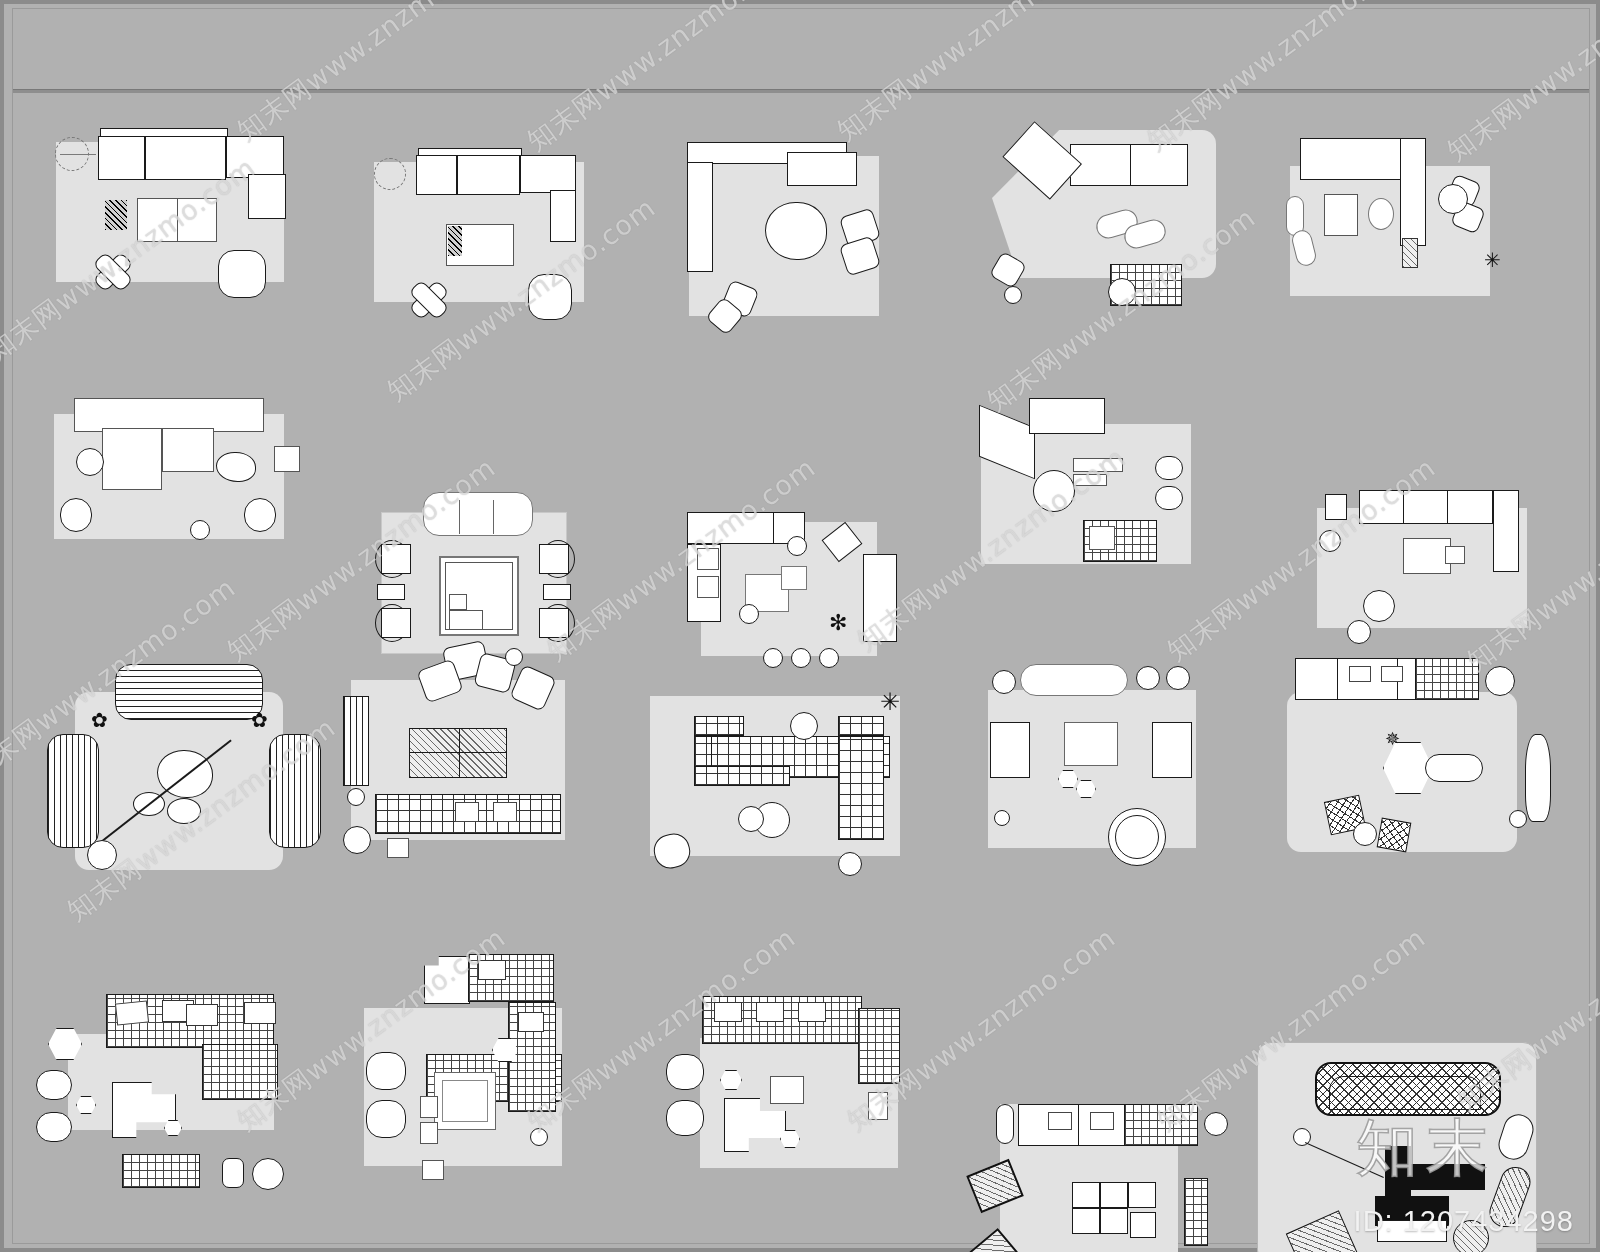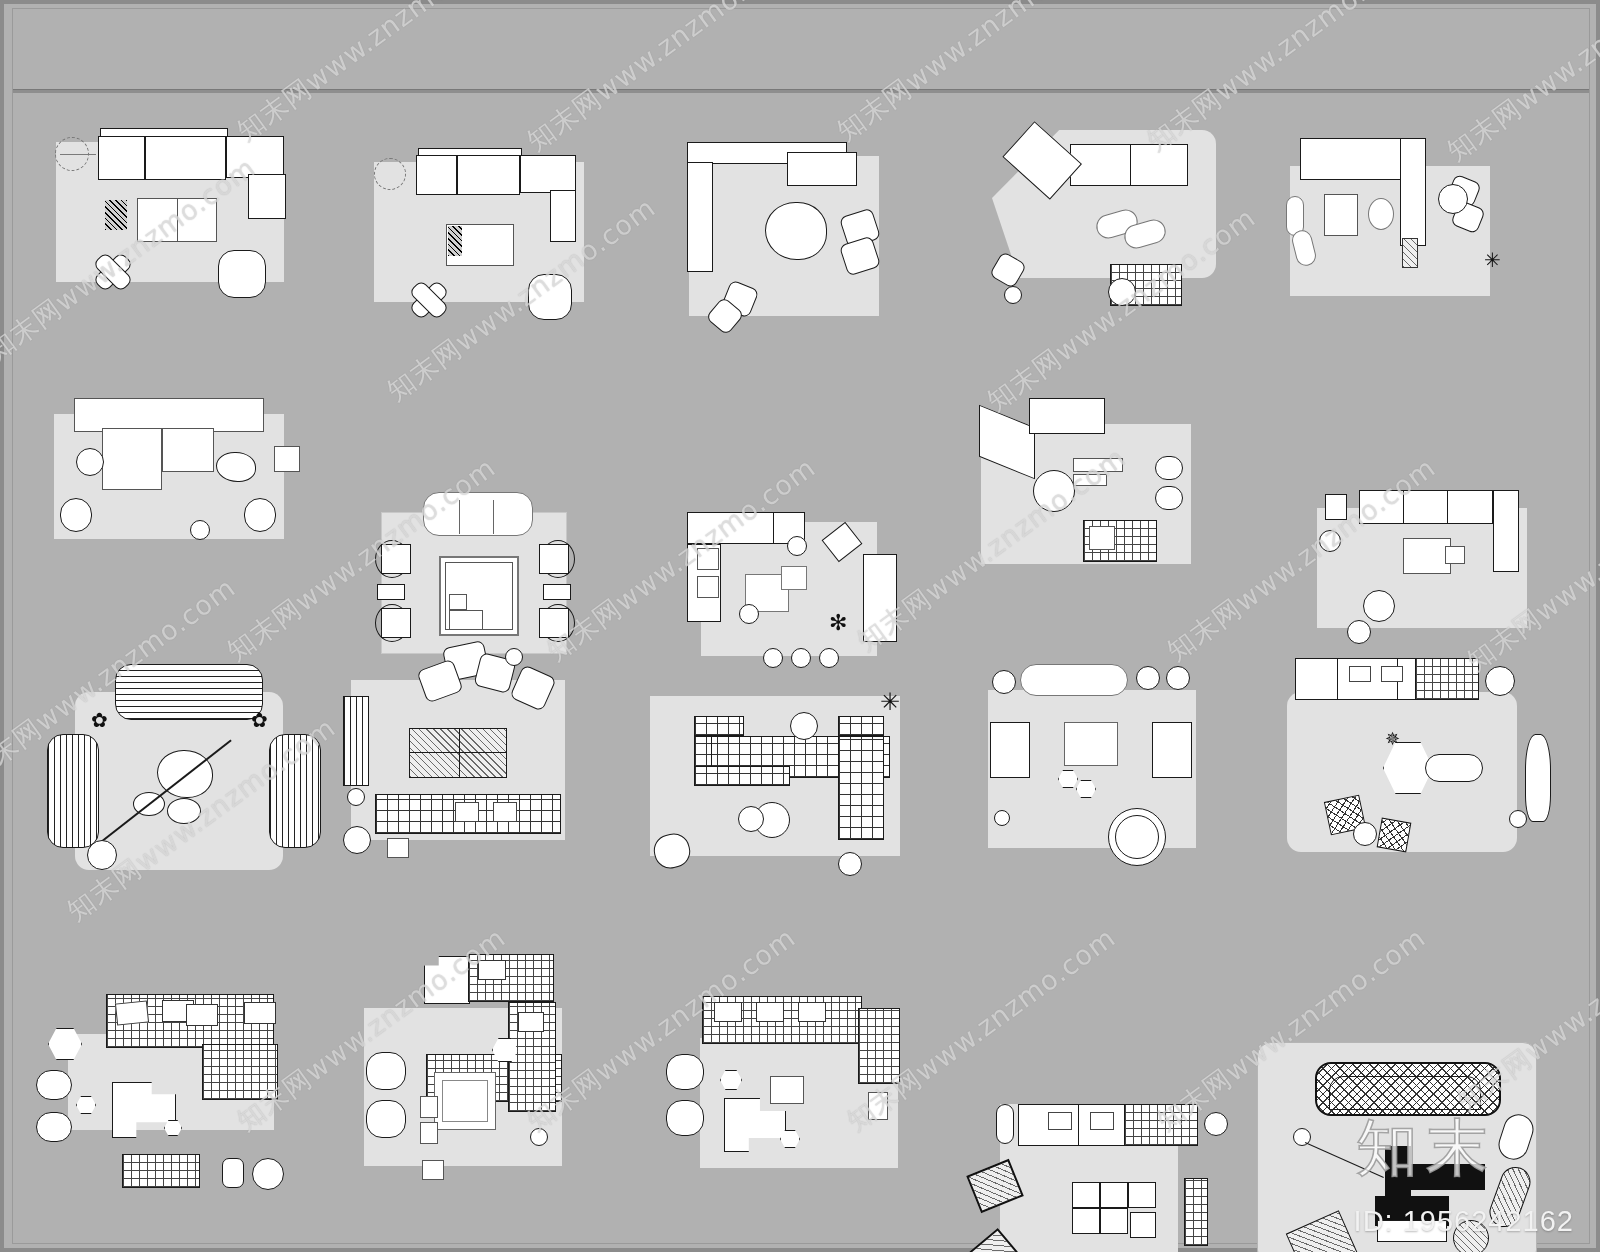--- a/index.html
+++ b/index.html
@@ -408,15 +408,15 @@
   <div class="wm cn" style="left:1160px;top:640px;">知末网www.znzmo.com</div>
   <div class="wm cn" style="left:1150px;top:1110px;">知末网www.znzmo.com</div>
   <div class="wm cn" style="left:1440px;top:140px;">知末网www.znzmo.com</div>
   <div class="wm cn" style="left:1460px;top:650px;">知末网www.znzmo.com</div>
   <div class="wm cn" style="left:1450px;top:1090px;">知末网www.znzmo.com</div>
   <div class="wm cn" style="left:380px;top:380px;">知末网www.znzmo.com</div>
   <div class="wm cn" style="left:980px;top:390px;">知末网www.znzmo.com</div>
   <div class="wm cn" style="left:60px;top:900px;">知末网www.znzmo.com</div>
 
   <div class="logo">知末</div>
-  <div class="idtext">ID: 1956242162</div>
+  <div class="idtext">ID: 1207434298</div>
 
 </div>
 
 </body></html>

